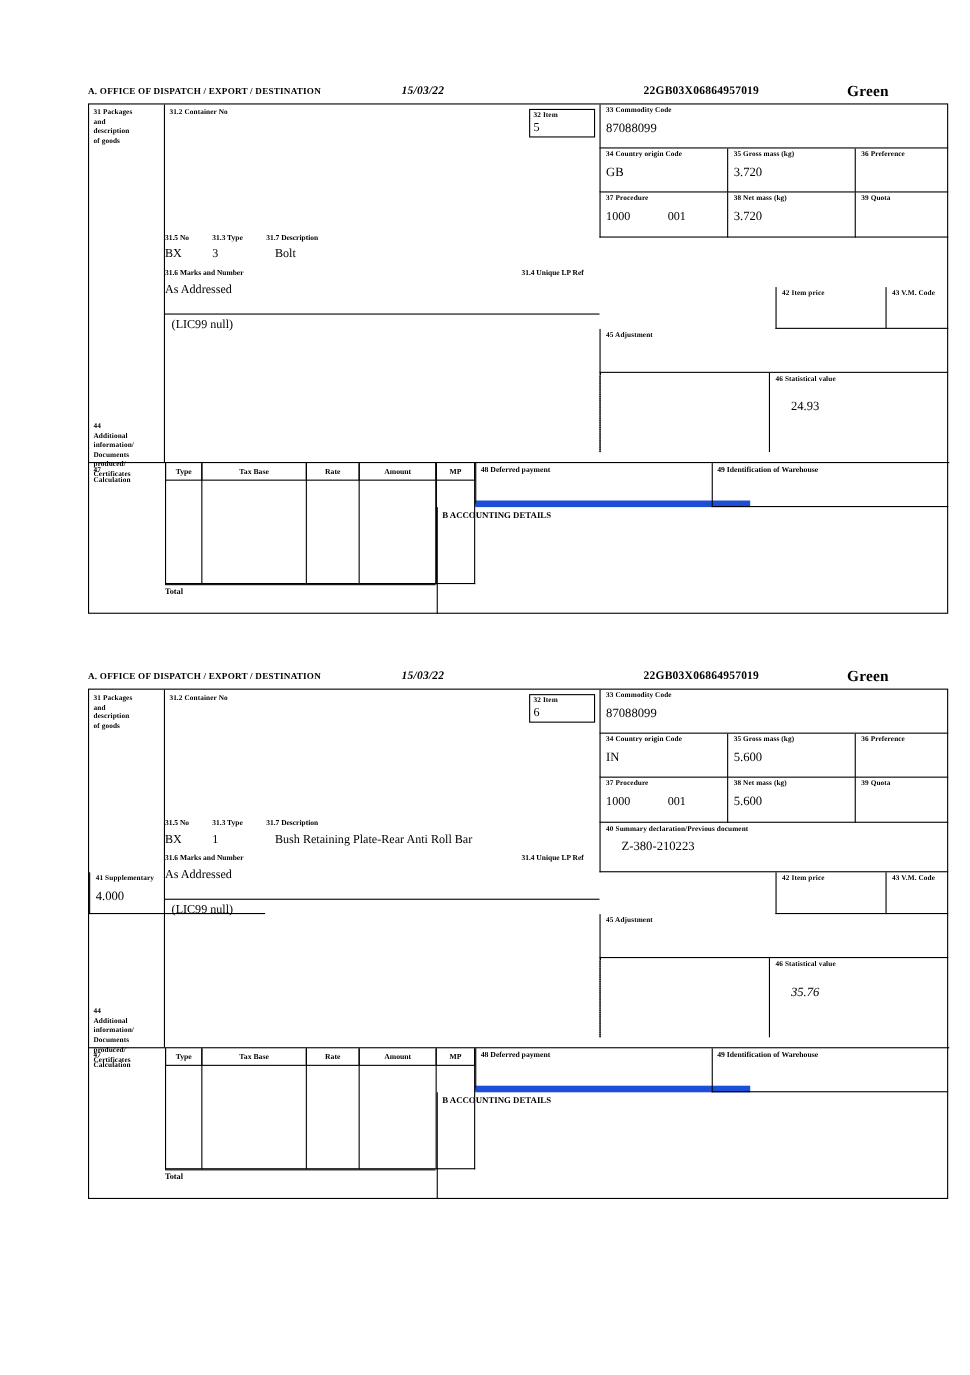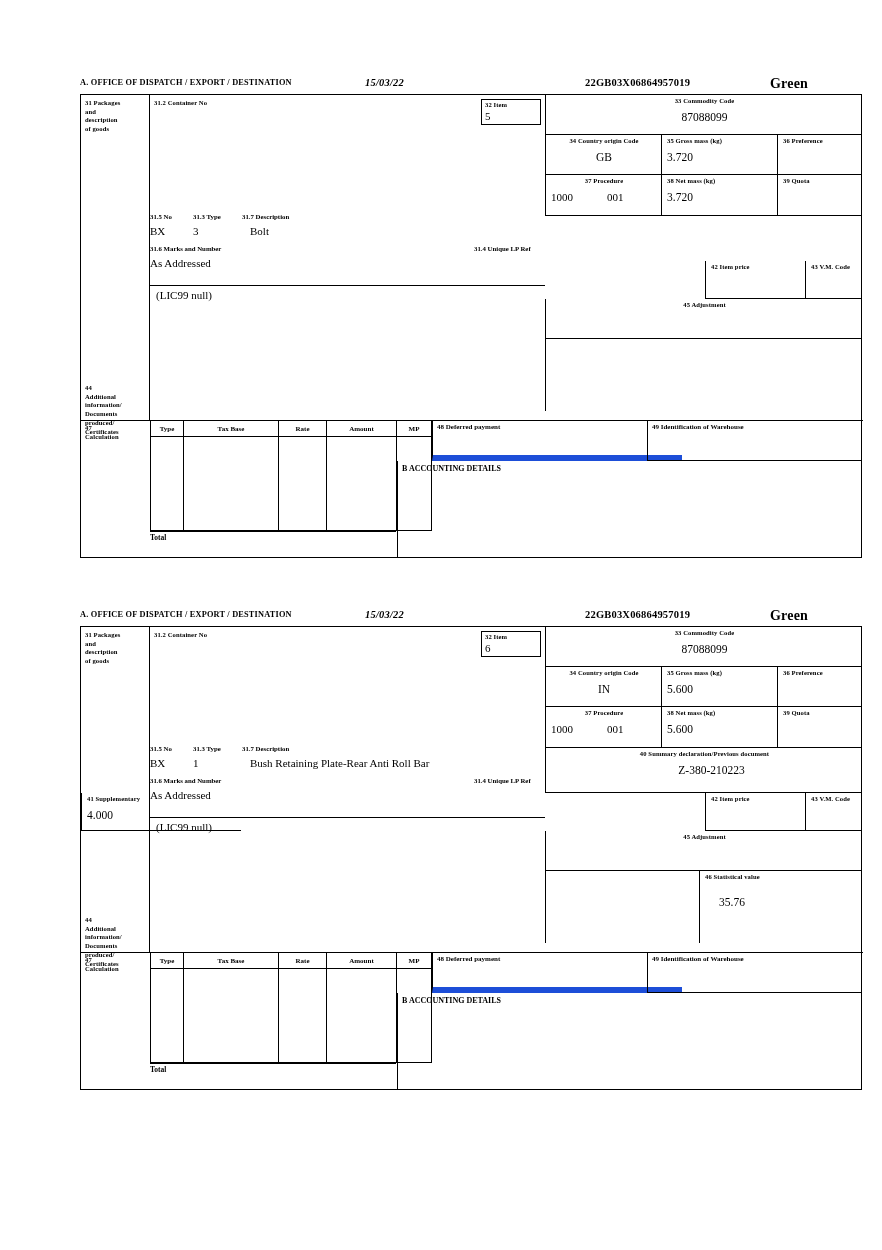--- a/index.html
+++ b/index.html
@@ -121,21 +121,21 @@
   .col44 {
     left: 0; top: 286px; width: 68px; height: 130px;
     padding: 3px 3px 0 4px;
   }
   .lic {
     left: 69px; top: 190px; width: 395px; height: 96px;
     padding: 4px 4px 0 6px;
   }
 
   
-  .rcol { left: 464px; width: 317px; text-align: center; }
+  .rcol { left: 464px; width: 317px; }
   .r33 { top: 0; height: 40px; border-left: 1px solid #000; border-bottom: 1px solid #000; }
   .r34 { top: 40px; height: 40px; border-left: 1px solid #000; border-bottom: 1px solid #000; width: 116px; }
   .r35 { top: 40px; left: 580px; height: 40px; width: 116px; border-left: 1px solid #000; border-bottom: 1px solid #000; }
   .r36 { top: 40px; left: 696px; height: 40px; width: 85px; border-left: 1px solid #000; border-bottom: 1px solid #000; }
   .r37 { top: 80px; height: 41px; width: 116px; border-left: 1px solid #000; border-bottom: 1px solid #000; }
   .r38 { top: 80px; left: 580px; height: 41px; width: 116px; border-left: 1px solid #000; border-bottom: 1px solid #000; }
   .r39 { top: 80px; left: 696px; height: 41px; width: 85px; border-left: 1px solid #000; border-bottom: 1px solid #000; }
   .r40 { top: 121px; height: 45px; border-left: 1px solid #000; border-bottom: 1px solid #000; }
   .r41 { top: 166px; height: 38px; width: 160px; border-left: 1px solid #000; border-bottom: 1px solid #000; }
   .r42 { top: 166px; left: 624px; height: 38px; width: 100px; border-left: 1px solid #000; border-bottom: 1px solid #000; }
@@ -329,20 +329,24 @@
         <div class="rval"></div>
       </div>
 
       <div class="cell rcol r45 rpad">
         <div class="lbl">45 Adjustment</div>
         <div class="rval"></div>
       </div>
 
       <div class="cell rcol r46wrap"></div>
       <div class="dotted"></div>
+      <div class="cell r46 rpad">
+        <div class="lbl">46 Statistical value</div>
+        <div class="rval" style="margin-left:14px;margin-top:14px;">24.93</div>
+      </div>
 
       <div class="hline-calc"></div>
       <div class="cell lbl" style="left:0;top:329px;width:68px;height:40px;padding-left:4px;">
         <div>47</div>
         <div>Calculation</div>
       </div>
 
       <div class="calc-tbl">
         <div class="calc-col" style="left:0;width:33px;"></div>
         <div class="calc-col" style="left:33px;width:95px;"></div>
@@ -494,21 +498,21 @@
 
       <div class="cell rcol r45 rpad">
         <div class="lbl">45 Adjustment</div>
         <div class="rval"></div>
       </div>
 
       <div class="cell rcol r46wrap"></div>
       <div class="dotted"></div>
       <div class="cell r46 rpad">
         <div class="lbl">46 Statistical value</div>
-        <div class="rval" style="margin-left:14px;margin-top:14px;">35.76</div>
+        <div class="rval" style="margin-left:14px;margin-top:14px;font-style:italic;">35.76</div>
       </div>
 
       <div class="hline-calc"></div>
       <div class="cell lbl" style="left:0;top:329px;width:68px;height:40px;padding-left:4px;">
         <div>47</div>
         <div>Calculation</div>
       </div>
 
       <div class="calc-tbl">
         <div class="calc-col" style="left:0;width:33px;"></div>

